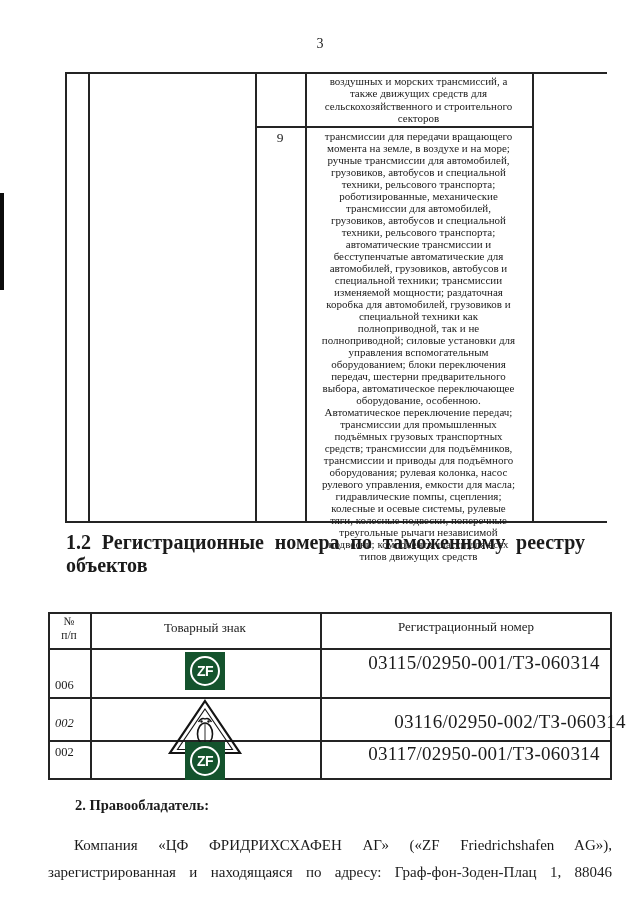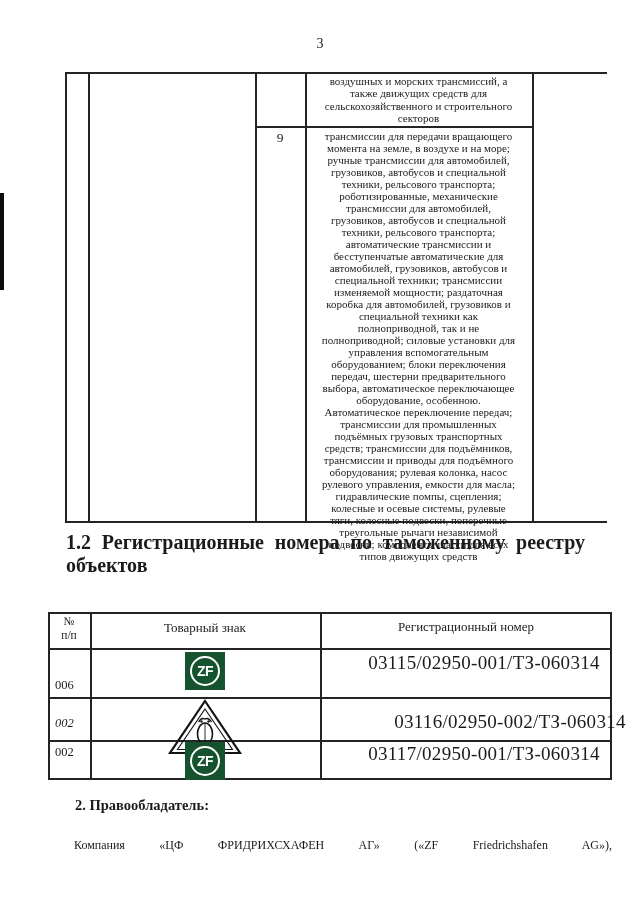--- a/index.html
+++ b/index.html
@@ -48,21 +48,21 @@
   .regnum{position:absolute;left:272px;width:328px;text-align:center;font-size:19px;letter-spacing:.3px;}
   
   .zf{position:absolute;width:40px;height:38px;background:#14532d;display:flex;align-items:center;justify-content:center;}
   .zf .ring{width:30px;height:30px;border:2.5px solid #fff;border-radius:50%;
     display:flex;align-items:center;justify-content:center;box-sizing:border-box;}
   .zf .ltr{color:#fff;font-family:"Liberation Sans",sans-serif;font-weight:bold;font-size:14px;letter-spacing:-.5px;}
   
   .tri{position:absolute;width:76px;height:58px;}
   
   .h2sec{position:absolute;left:75px;top:797px;font-weight:bold;font-size:14.5px;}
-  .para{position:absolute;left:48px;top:832px;width:564px;font-size:12px;line-height:27px;}
+  .para{position:absolute;left:48px;top:832px;width:564px;font-size:15px;line-height:27px;}
   .para .l1{padding-left:26px;}
 </style>
 </head>
 <body>
 
 <div class="scan-bar"></div>
 
 <div class="page-num">3</div>
 
 <div id="t1">
@@ -133,13 +133,14 @@
       <span class="ltr">ZF</span>
     </div>
   </div>
   <div class="regnum" style="top:131px;">03117/02950-001/ТЗ-060314</div>
 </div>
 
 <div class="h2sec">2. Правообладатель:</div>
 
 <div class="para">
   <div class="l1 jline">Компания «ЦФ ФРИДРИХСХАФЕН АГ» («ZF Friedrichshafen AG»),</div>
+  <div class="jline">зарегистрированная и находящаяся по адресу: Граф-фон-Зоден-Плац 1, 88046</div>
 </div>
 
 </body></html>

